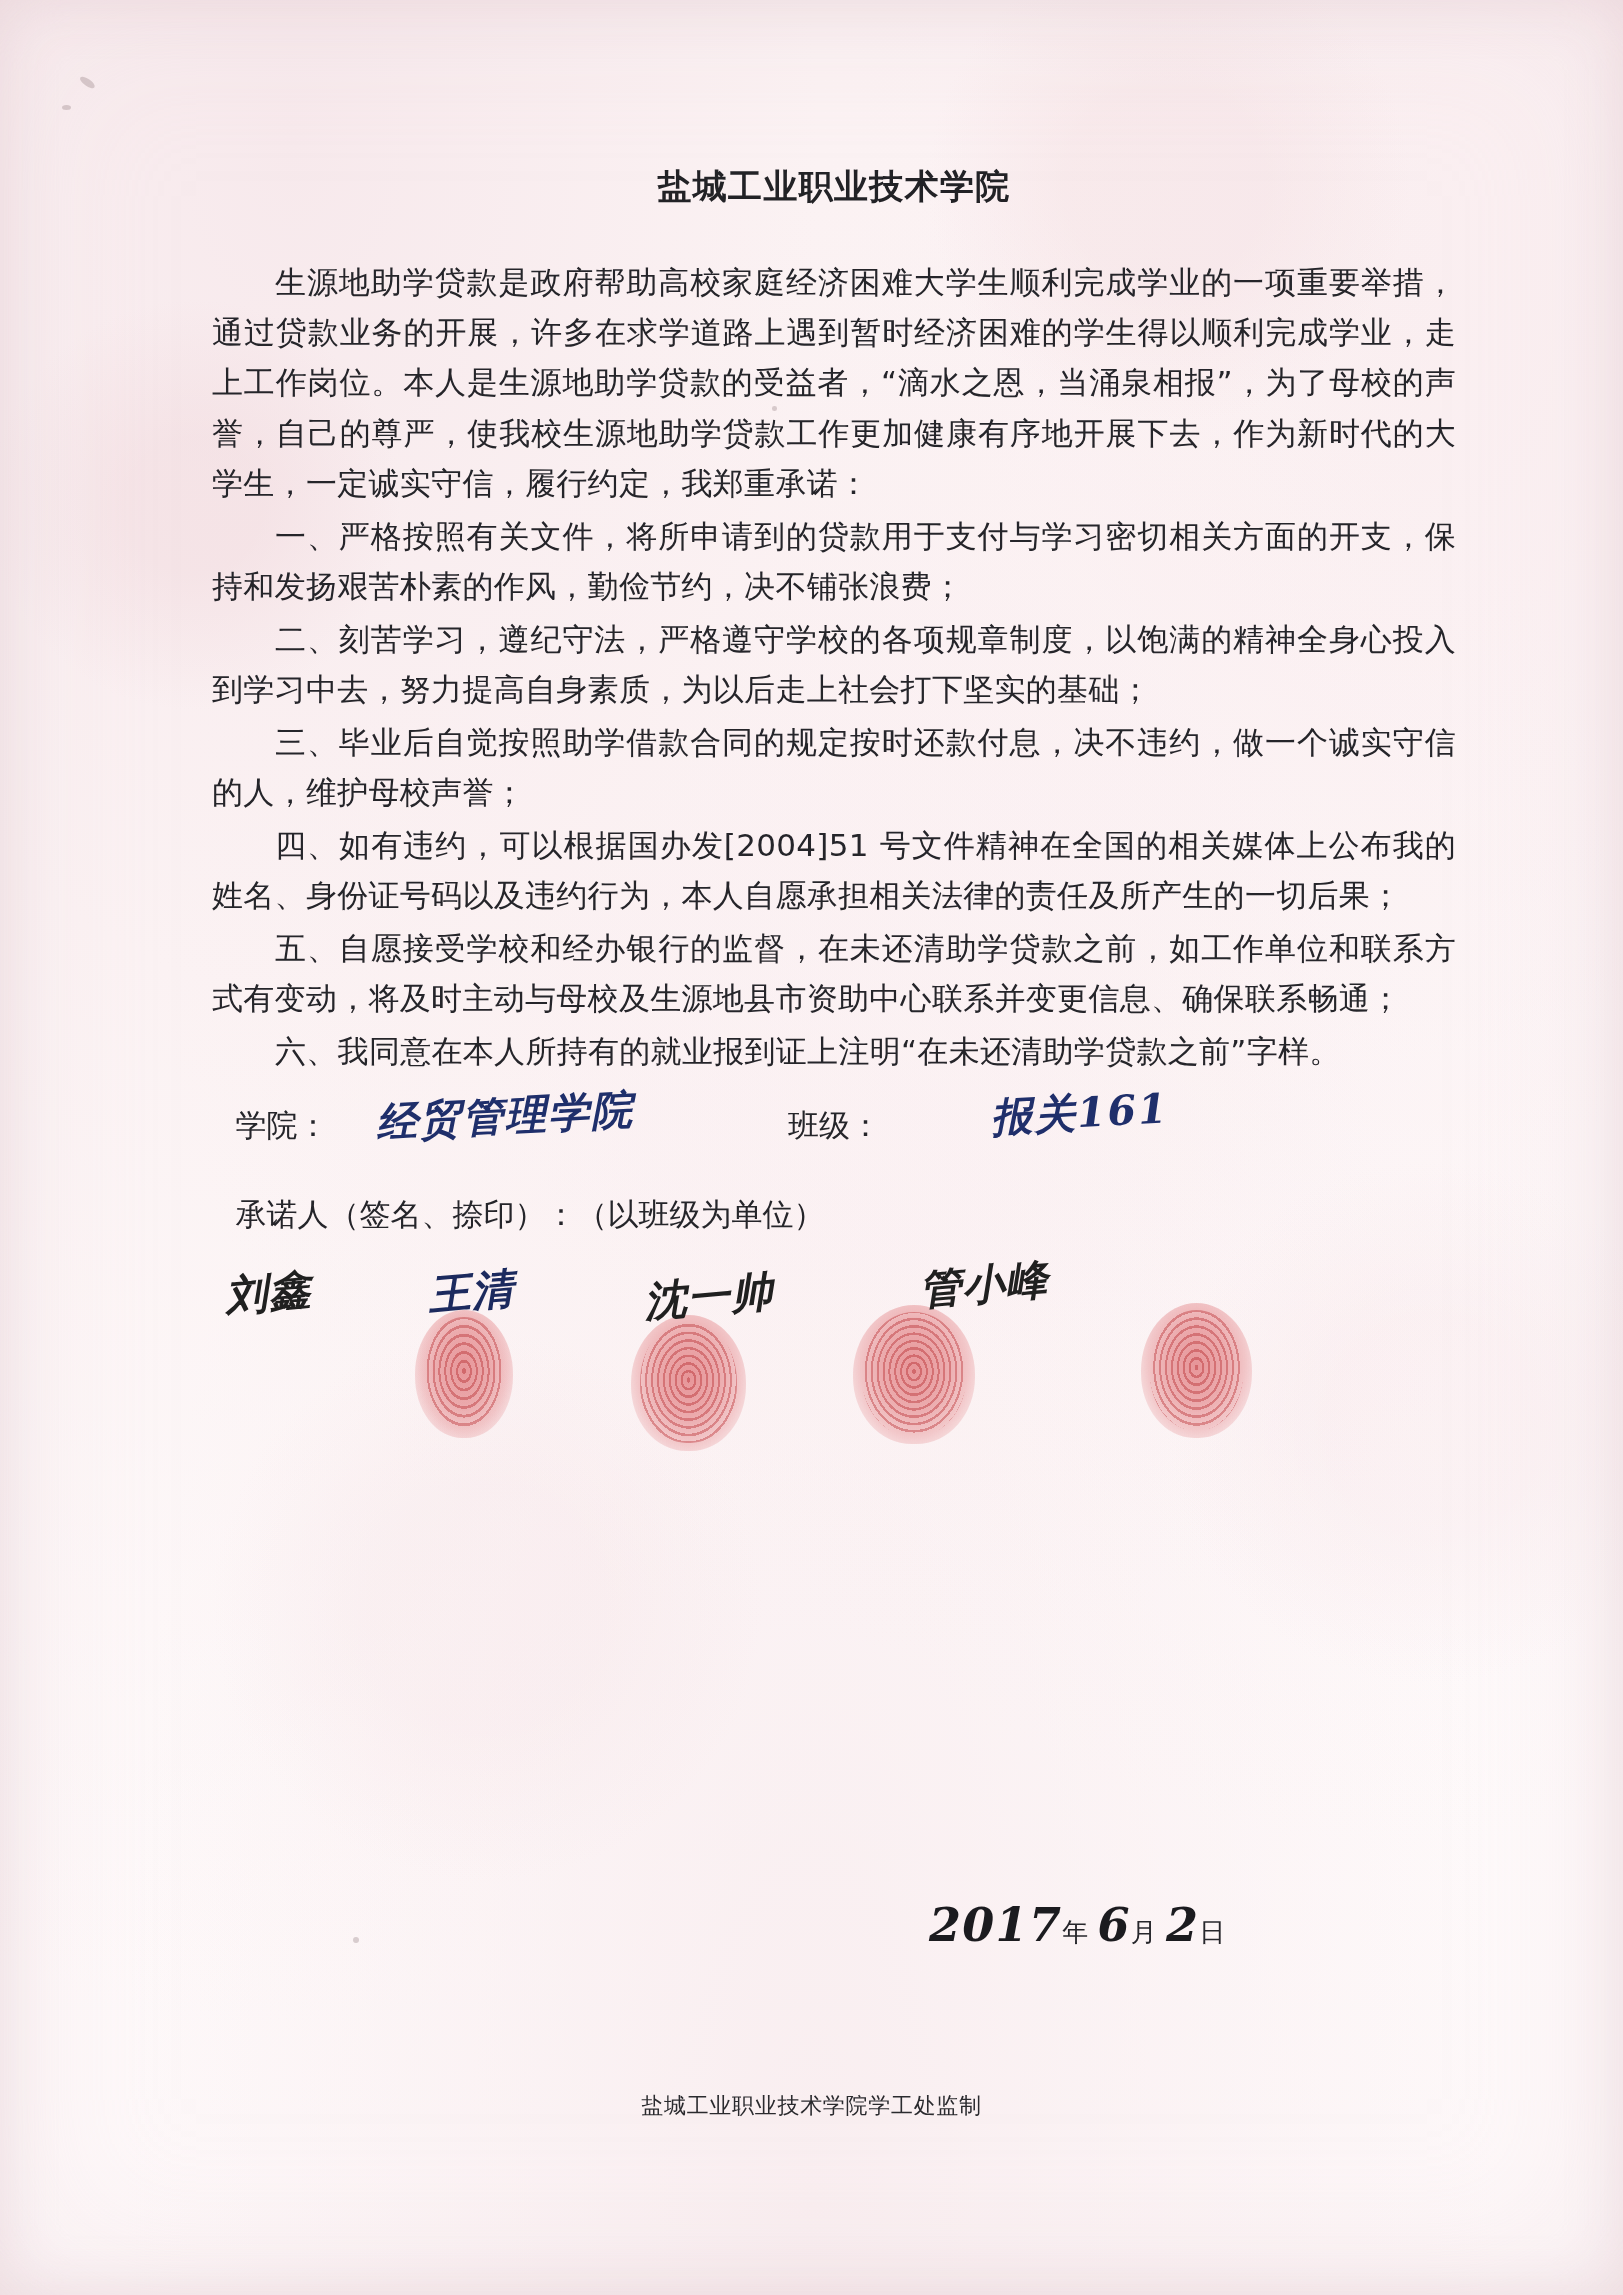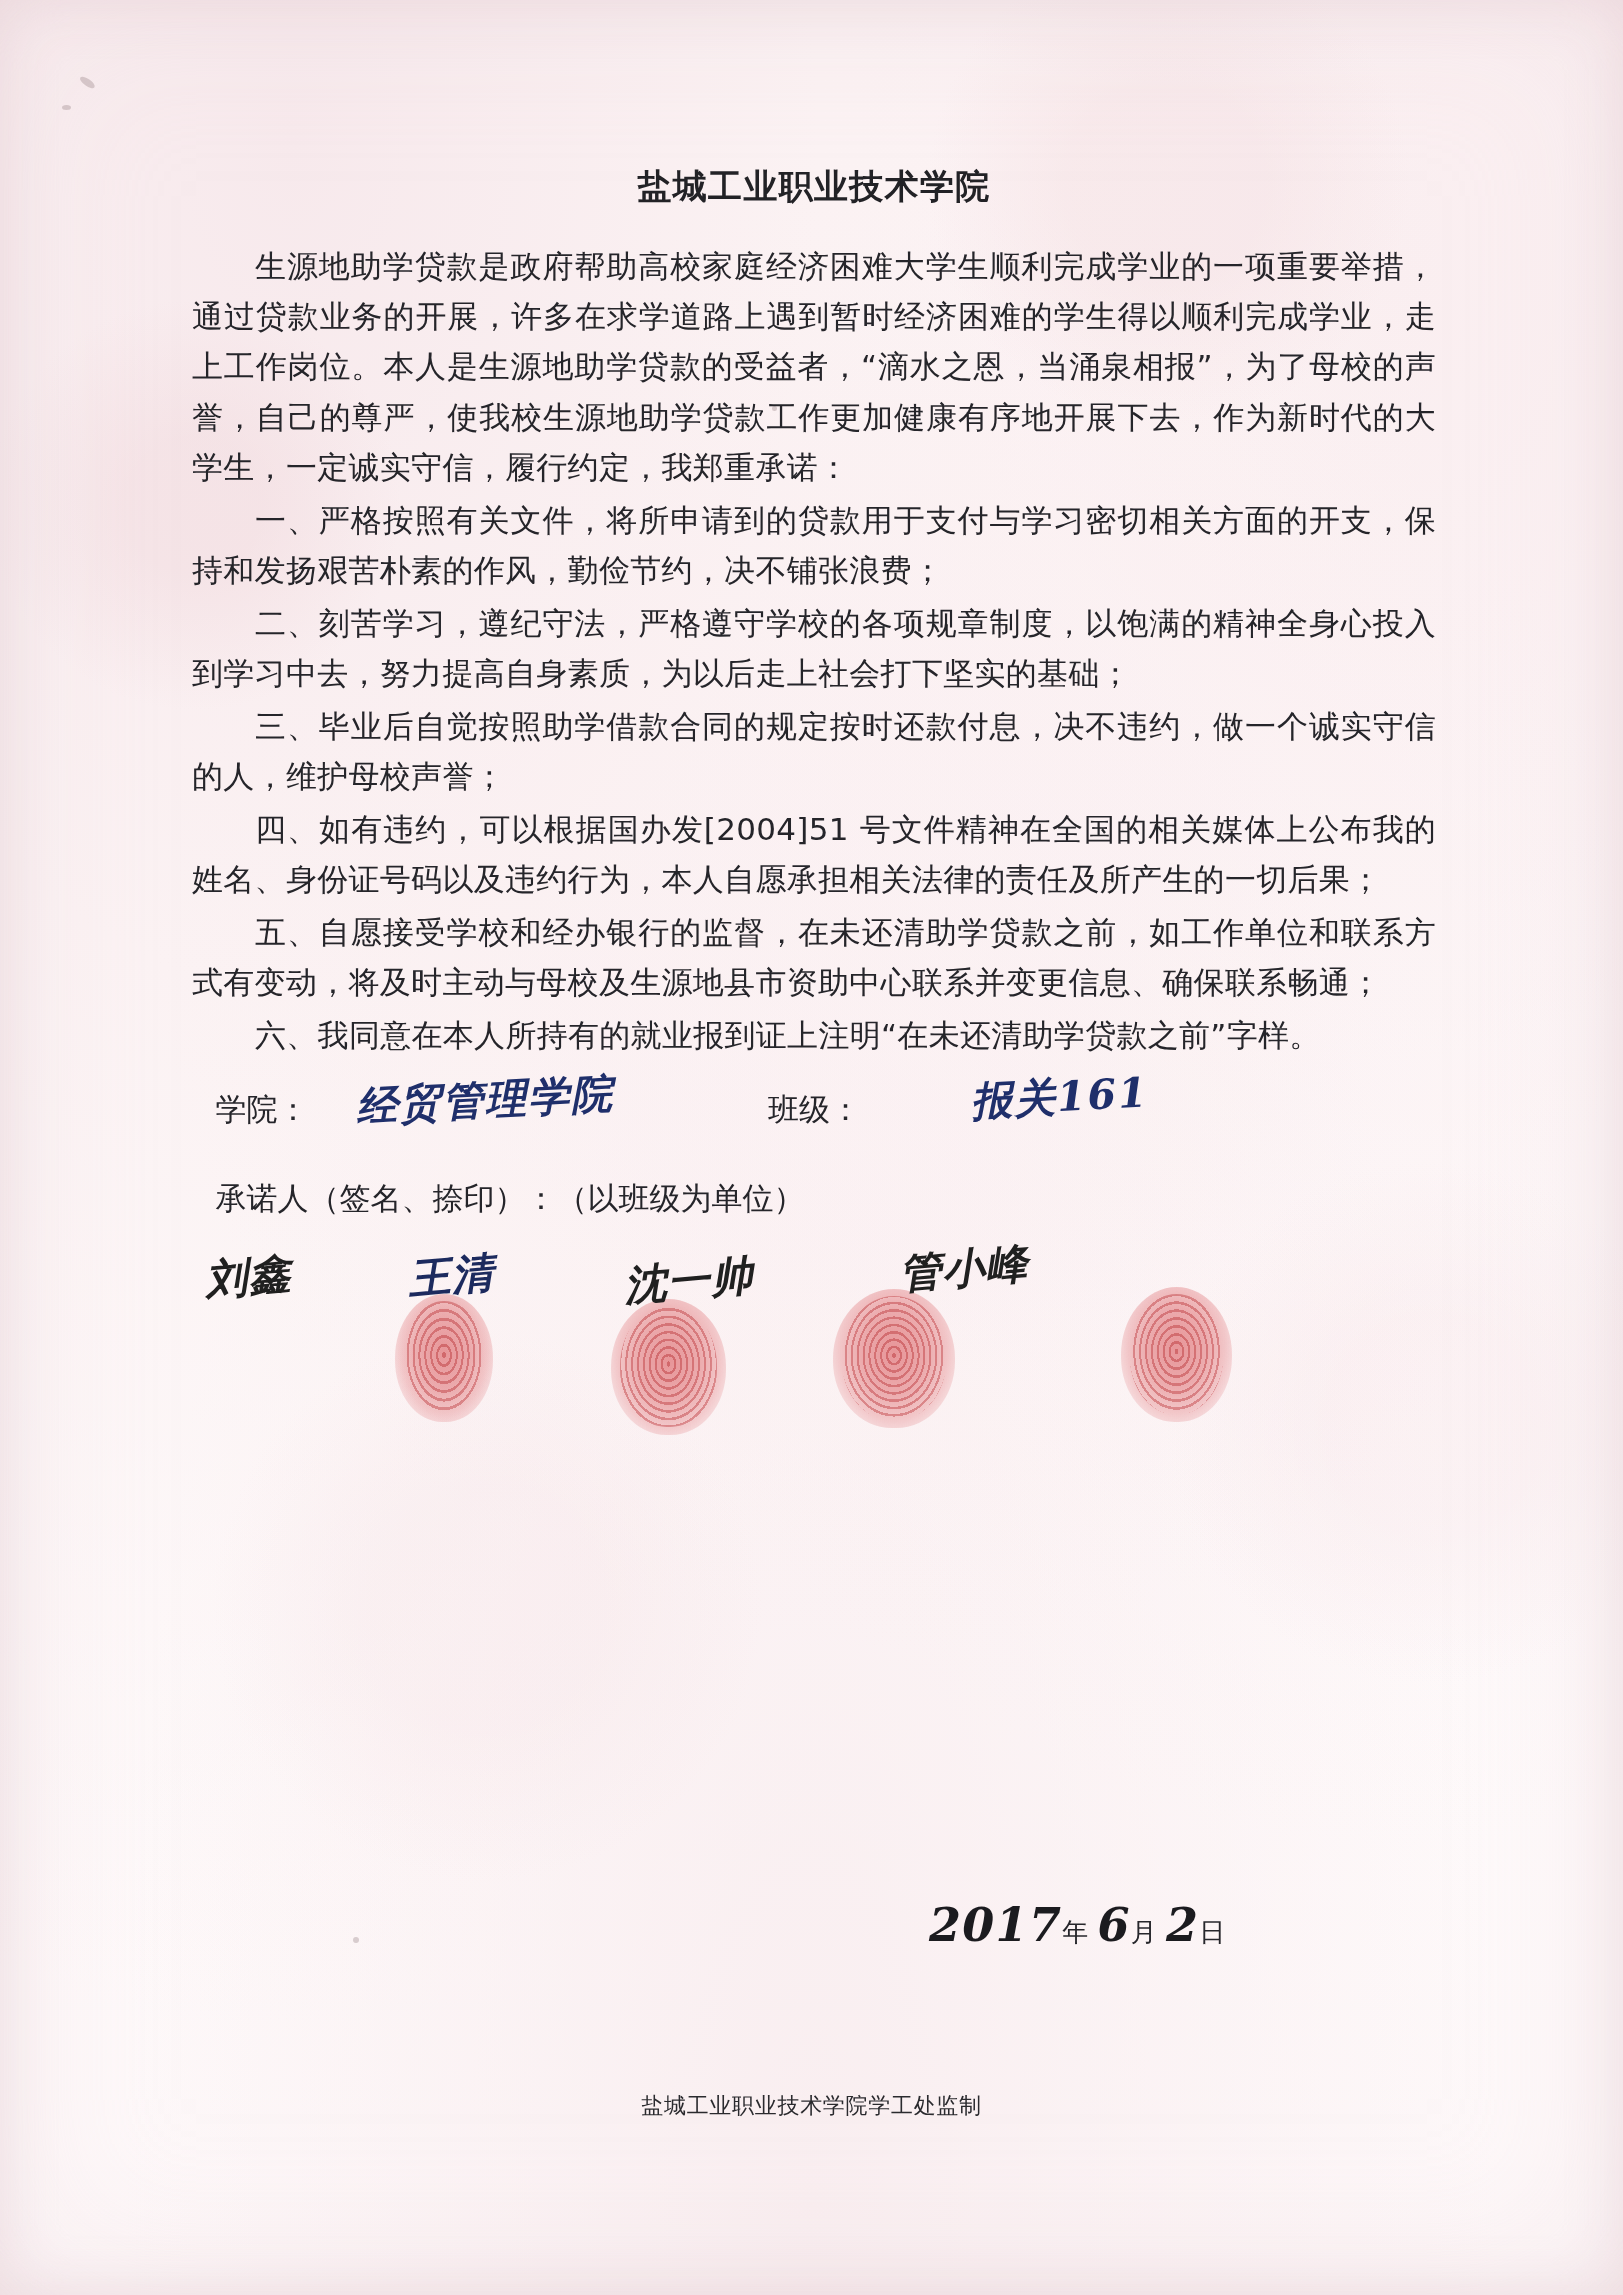--- a/index.html
+++ b/index.html
@@ -42,21 +42,21 @@
   }
   .speck {
     position: absolute;
     background: rgba(150,130,132,0.35);
     border-radius: 50%;
     pointer-events: none;
   }
 
   .content {
     position: absolute;
-    left: 192px;
+    left: 212px;
     top: 0;
     width: 1244px;
   }
 
   .org-name {
     margin-top: 164px;
     text-align: center;
     font-family: "DejaVu Sans", "Liberation Sans", sans-serif;
     font-size: 34px;
     font-weight: 700;
@@ -67,21 +67,21 @@
     margin-top: 34px;
     text-align: center;
     font-family: "DejaVu Sans", "Liberation Sans", sans-serif;
     font-size: 54px;
     font-weight: 700;
     color: #1c1c20;
     letter-spacing: 2.6px;
   }
 
   .body-text {
-    margin-top: 31px;
+    margin-top: 47px;
     font-family: "DejaVu Sans", "Liberation Sans", sans-serif;
     font-size: 31px;
     line-height: 1.62;
     color: #25252a;
     text-align: justify;
     letter-spacing: 0.3px;
   }
   .para {
     text-indent: 63px;
     margin: 0 0 2.6px 0;

